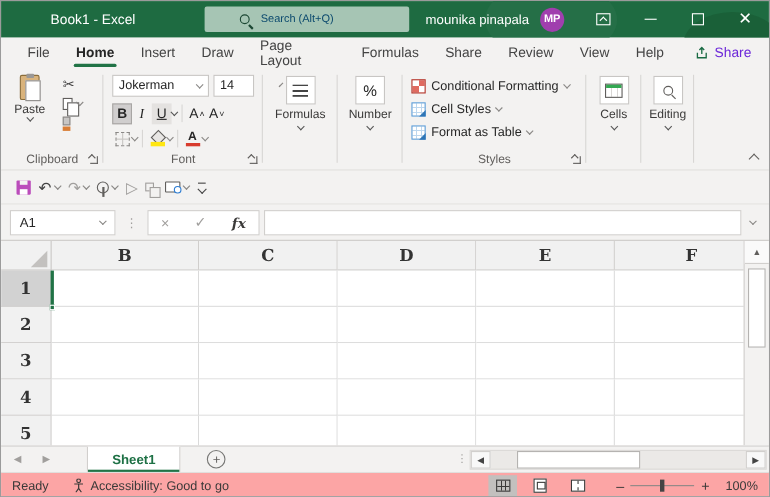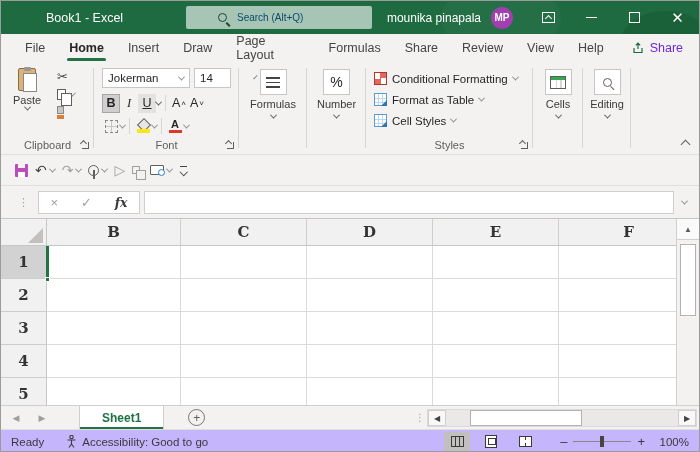--- a/index.html
+++ b/index.html
@@ -162,21 +162,21 @@
   .sheettab { position:relative; margin-left:26px; height:100%; padding:0 22px; background:#fff; border-right:1px solid #d1cfcd; border-left:1px solid #d1cfcd; display:flex; align-items:center; color:#1e7145; font-weight:bold; font-size:12px; cursor:pointer; }
   .sheettab::after { content:""; position:absolute; left:0; right:0; bottom:0; height:2.4px; background:#217346; }
   .addsheet { margin-left:24px; width:17px; height:17px; border:1.2px solid #767674; border-radius:50%; display:flex; align-items:center; justify-content:center; font-size:12px; color:#605e5c; cursor:pointer; line-height:1; }
   .sb-dots { position:absolute; left:414px; color:#a19f9d; font-size:10px; }
   .hscroll { position:absolute; left:426px; right:2px; top:3px; height:18px; background:#ebe9e7; border:1px solid #dcdad8; }
   .hs-left,.hs-right { position:absolute; top:0; bottom:0; width:18px; background:#f8f8f8; border:1px solid #d1cfcd; display:flex; align-items:center; justify-content:center; font-size:8px; color:#444; cursor:pointer; }
   .hs-left { left:0; } .hs-right { right:0; }
   .hs-thumb { position:absolute; left:42px; width:112px; top:0; bottom:0; background:#fff; border:1px solid #b5b3b1; cursor:grab; }
 
   
-  .statusbar { height:24px; background:#c4b5fd; border-top:1px solid #e1dfdd; display:flex; align-items:center; font-size:11.5px; color:#3b3a39; padding:0 10px; }
+  .statusbar { height:24px; background:#fca5a5; border-top:1px solid #e1dfdd; display:flex; align-items:center; font-size:11.5px; color:#3b3a39; padding:0 10px; }
   .st-ready { margin-right:22px; }
   .st-acc { display:flex; align-items:center; gap:5px; cursor:pointer; }
   .st-right { margin-left:auto; display:flex; align-items:center; gap:0; }
   .viewbtn { width:26px; height:20px; display:flex; align-items:center; justify-content:center; cursor:pointer; margin-left:8px; }
   .viewbtn.sel { background:#c2c0be; }
   .i-vnormal { width:13px; height:11px; border:1px solid #3b3a39; background:
       linear-gradient(to right, transparent 0 3.5px, #3b3a39 3.5px 4.3px, transparent 4.3px 7.5px, #3b3a39 7.5px 8.3px, transparent 0),
       linear-gradient(to bottom, transparent 0 4.5px, #3b3a39 4.5px 5.3px, transparent 0); }
   .i-vpage { position:relative; width:12px; height:13px; border:1px solid #3b3a39; background:#fff; }
   .i-vpage::after { content:""; position:absolute; left:2px; top:2px; width:6px; height:5px; border:1px solid #3b3a39; }
@@ -326,26 +326,26 @@
     </div>
 
     <div class="grp g-styles">
       <div class="strow">
         <span class="i-cf"></span>
         <span>Conditional Formatting</span>
         <span class="chv lite"></span>
       </div>
       <div class="strow">
         <span class="i-tbl"></span>
-        <span>Format as Table</span>
+        <span>Cell Styles</span>
         <span class="chv lite"></span>
       </div>
       <div class="strow">
         <span class="i-tbl"></span>
-        <span>Cell Styles</span>
+        <span>Format as Table</span>
         <span class="chv lite"></span>
       </div>
       <div class="grp-label">Styles</div>
       <span class="launcher"></span>
     </div>
 
     <div class="grp g-cells">
       <div class="centered-big bigbtn">
         <span class="iconbox">
             <span class="i-cellstbl"></span>
@@ -393,20 +393,24 @@
     <span class="qbtn">
         <span class="i-clipshot"></span>
         <span class="chv lite"></span>
       </span>
     <span class="qbtn">
         <span class="i-qatmore"></span>
       </span>
   </div>
 
   <div class="fbar">
+    <div class="namebox">
+      <span>A1</span>
+      <span class="chv lite"></span>
+    </div>
     <span class="dots3">⋮</span>
     <div class="fxgroup">
       <span class="fx-x">×</span>
       <span class="fx-ok">✓</span>
       <span class="fx-fx">fx</span>
     </div>
     <div class="forminput"></div>
     <span class="chv lite fbar-chv"></span>
   </div>
 

